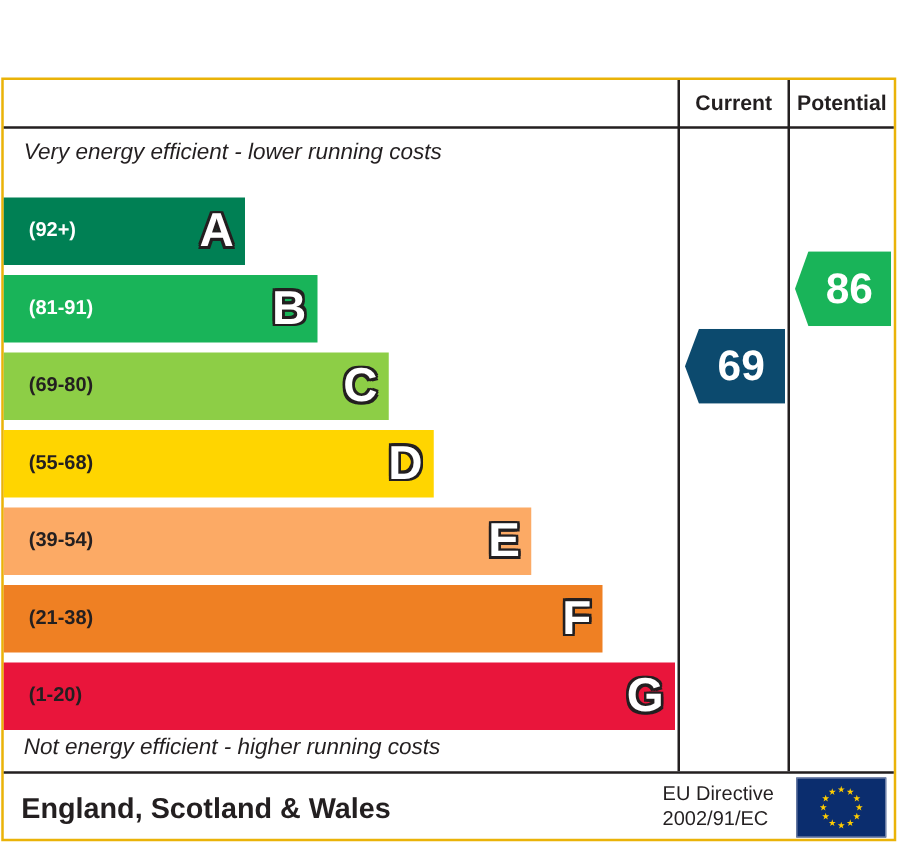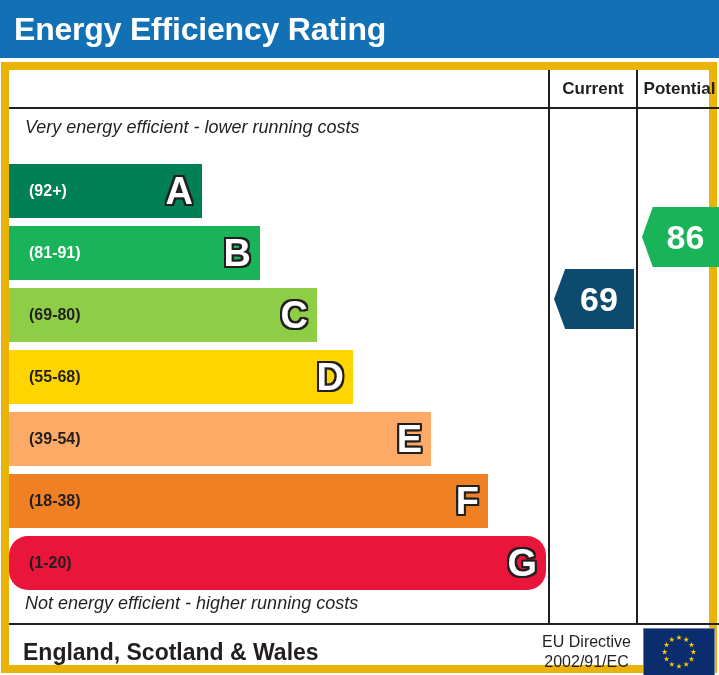--- a/index.html
+++ b/index.html
@@ -30,21 +30,21 @@
     letter-spacing: -0.2px;
     padding-left: 14px;
     line-height: 1;
   }
 
   
   .frame {
     position: absolute;
     left: 1px; top: 62px;
     width: 716px; height: 611px;
-    border: 8px solid #eab308;
+    border: 2px solid #eab308;
     background: #ffffff;
   }
 
   
   .vrule { position: absolute; top: 0; width: 2px; background: #231f20; }
   .vrule.c1 { left: 539px; height: 553px; }
   .vrule.c2 { left: 627px; height: 553px; }
 
   
   .hrule { position: absolute; left: 0; width: 712px; height: 2px; background: #231f20; }
@@ -113,41 +113,38 @@
     position: absolute; left: 0; top: 555px;
     width: 712px; height: 54px;
     display: flex; align-items: center;
   }
   .footer-region {
     font-size: 23px; font-weight: bold; color: #231f20;
     padding-left: 14px; flex: 1;
   }
   .footer-directive {
     font-size: 16px; color: #231f20;
-    text-align: center; line-height: 1.25;
-    padding-right: 12px;
+    text-align: left; line-height: 1.25;
+    padding-right: 18px;
   }
   .eu-flag {
     position: relative;
     width: 72px; height: 48px;
     background: #0b2d6e;
     border: 1px solid #6f7fa6;
     margin-right: 6px;
     flex: none;
   }
   .eu-flag svg { display: block; width: 100%; height: 100%; }
 </style>
 </head>
 <body>
 
 <div id="epc">
 
-  <div class="banner">
-    <div class="banner-title">Energy Efficiency Rating</div>
-  </div>
 
   <div class="frame">
 
     <div class="hrule h1"></div>
     <div class="hrule h2"></div>
     <div class="vrule c1"></div>
     <div class="vrule c2"></div>
 
     <div class="colhead current">Current</div>
     <div class="colhead potential">Potential</div>
@@ -170,24 +167,24 @@
       </div>
       <div class="band" style="top: 186px; width: 344px; background: rgb(255, 213, 0);">
         <span class="band-range" style="color: rgb(35, 31, 32);">(55-68)</span>
         <span class="band-letter">D</span>
       </div>
       <div class="band" style="top: 248px; width: 422px; background: rgb(252, 170, 101);">
         <span class="band-range" style="color: rgb(35, 31, 32);">(39-54)</span>
         <span class="band-letter">E</span>
       </div>
       <div class="band" style="top: 310px; width: 479px; background: rgb(239, 128, 35);">
-        <span class="band-range" style="color: rgb(35, 31, 32);">(18-38)</span>
+        <span class="band-range" style="color: rgb(35, 31, 32);">(21-38)</span>
         <span class="band-letter">F</span>
       </div>
-      <div class="band" style="top: 372px; width: 537px; background: rgb(233, 21, 59); border-radius: 19px;">
+      <div class="band" style="top: 372px; width: 537px; background: rgb(233, 21, 59);">
         <span class="band-range" style="color: rgb(35, 31, 32);">(1-20)</span>
         <span class="band-letter">G</span>
       </div>
     </div>
 
     <div class="arrow current" style="background: #0c4a6e; top: 199px;">
       <span class="arrow-value">69</span>
     </div>
     <div class="arrow potential" style="background: rgb(25, 180, 89); top: 137px;">
       <span class="arrow-value">86</span>

